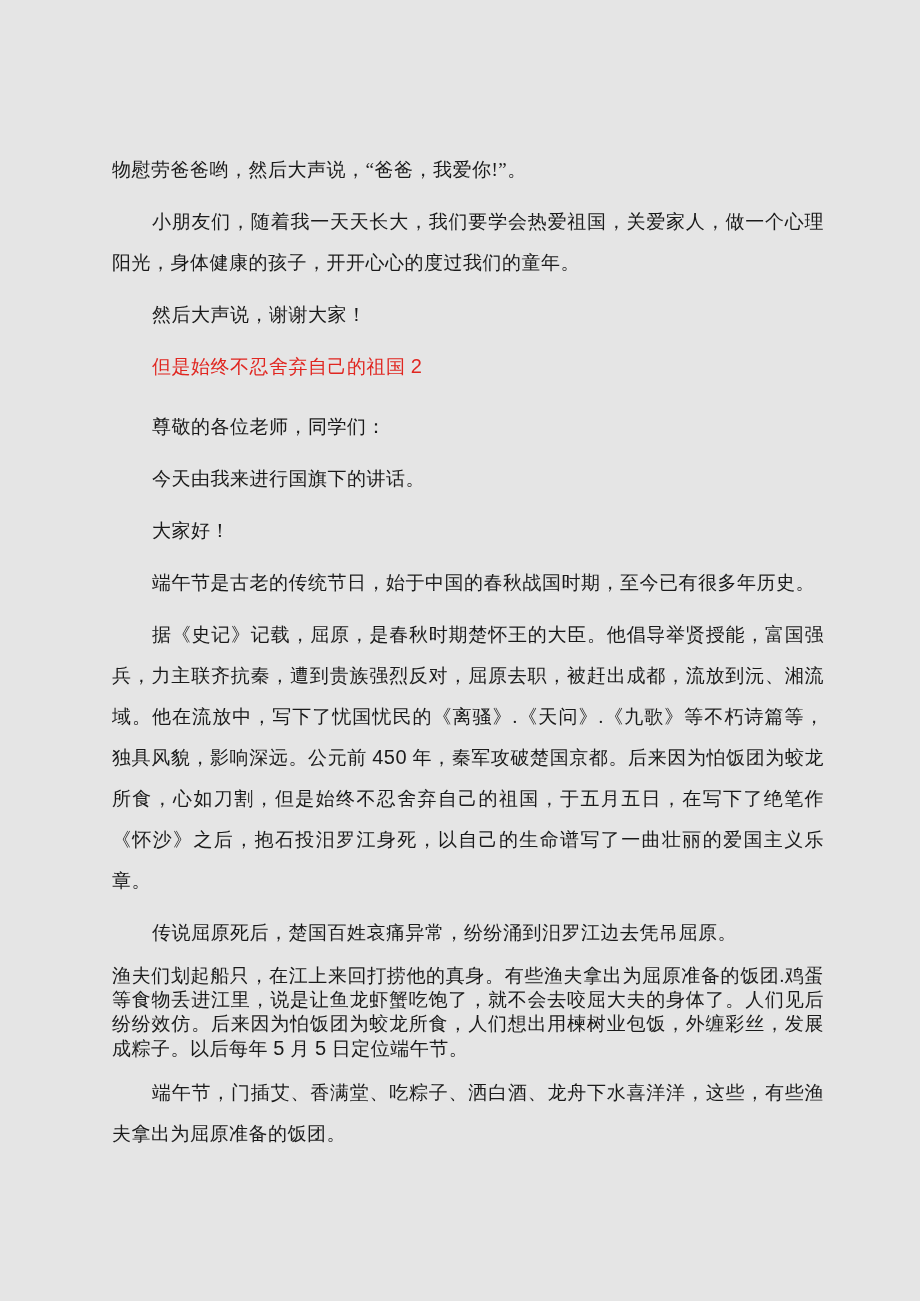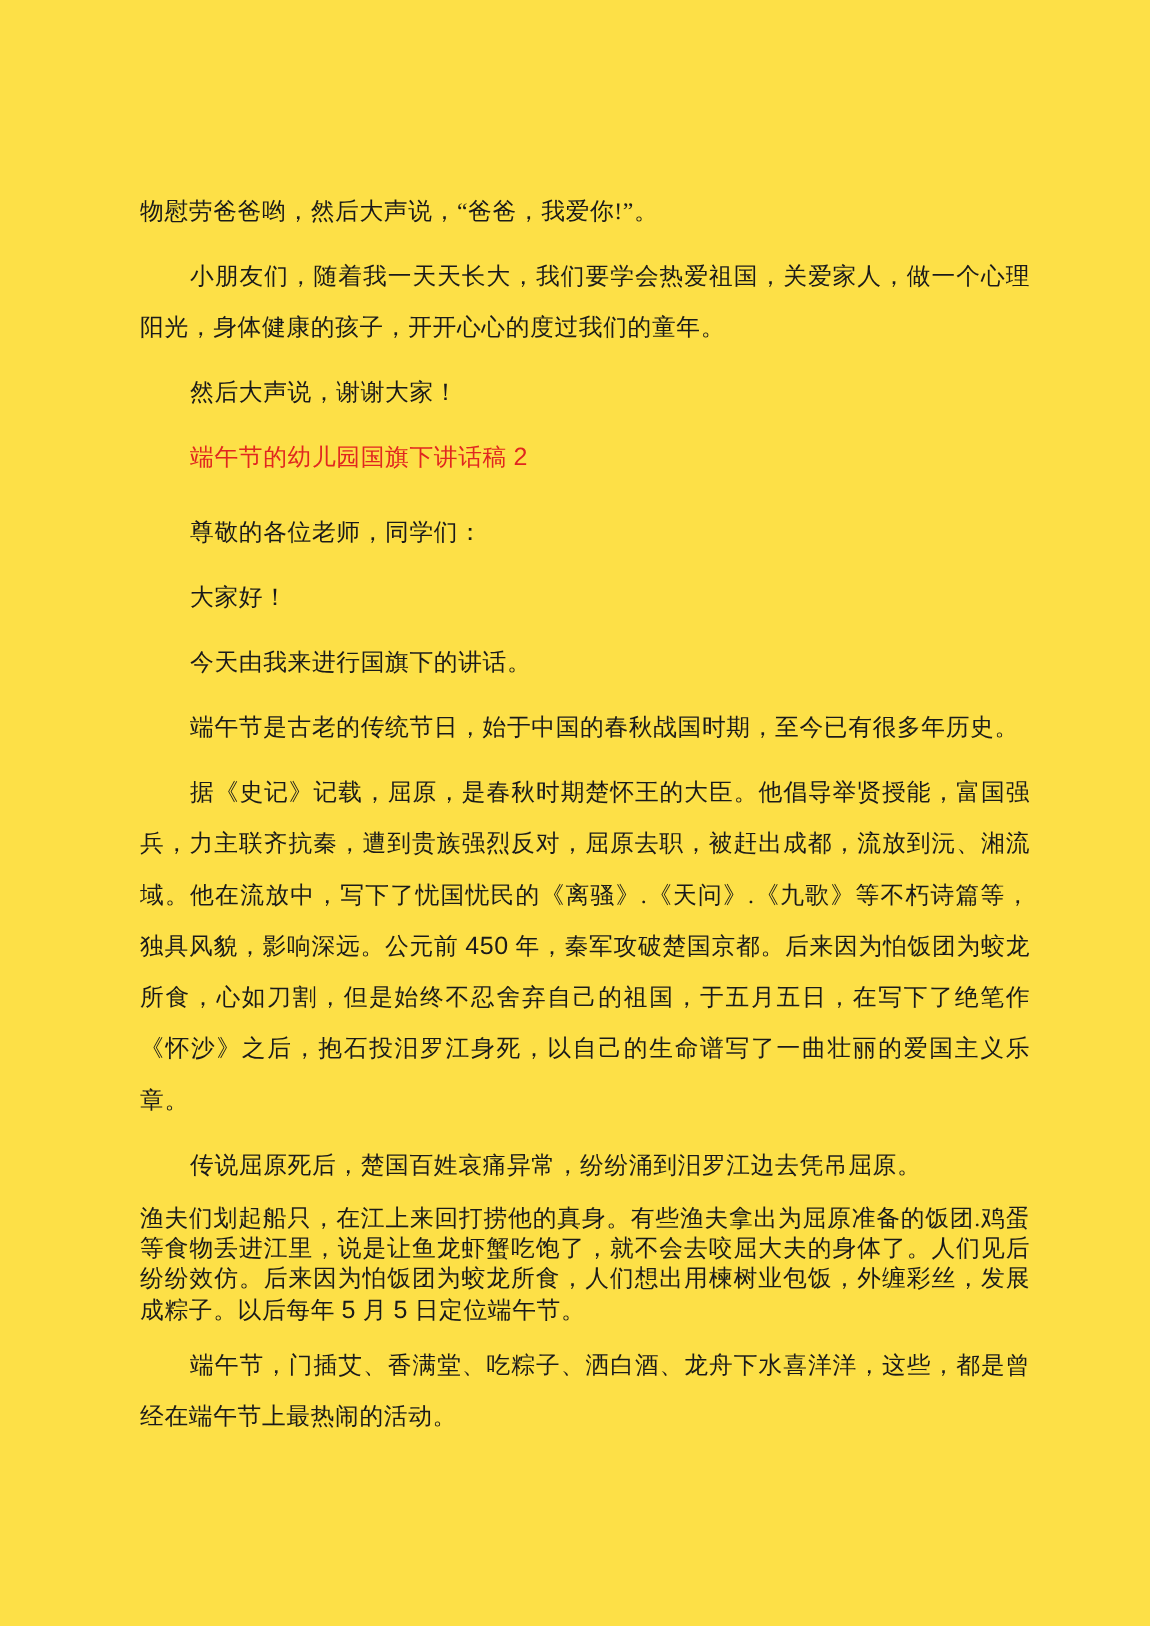--- a/index.html
+++ b/index.html
@@ -4,21 +4,21 @@
 <style>
   html, body {
     margin: 0;
     padding: 0;
     background: #ffffff;
   }
   .page {
     position: relative;
     width: 920px;
     height: 1301px;
-    background: #fde047;
+    background: #e5e5e5;
     overflow: hidden;
     font-family: "Liberation Serif", "DejaVu Serif", serif;
   }
   .content {
     position: absolute;
     left: 112px;
     top: 149px;
     width: 712px;
   }
   p.para {
@@ -53,32 +53,32 @@
 
 <div class="page">
   <div class="content">
 
     <p class="para">物慰劳爸爸哟，然后大声说，“爸爸，我爱你!”。</p>
 
     <p class="para indent">小朋友们，随着我一天天长大，我们要学会热爱祖国，关爱家人，做一个心理阳光，身体健康的孩子，开开心心的度过我们的童年。</p>
 
     <p class="para indent">然后大声说，谢谢大家！</p>
 
-    <p class="para indent heading"><span>端午节的幼儿园国旗下讲话稿 </span><span class="num">2</span></p>
+    <p class="para indent heading"><span>但是始终不忍舍弃自己的祖国 </span><span class="num">2</span></p>
 
     <p class="para indent">尊敬的各位老师，同学们：</p>
 
+    <p class="para indent">今天由我来进行国旗下的讲话。</p>
+
     <p class="para indent">大家好！</p>
-
-    <p class="para indent">今天由我来进行国旗下的讲话。</p>
 
     <p class="para indent">端午节是古老的传统节日，始于中国的春秋战国时期，至今已有很多年历史。</p>
 
     <p class="para indent"><span>据《史记》记载，屈原，是春秋时期楚怀王的大臣。他倡导举贤授能，富国强兵，力主联齐抗秦，遭到贵族强烈反对，屈原去职，被赶出成都，流放到沅、湘流域。他在流放中，写下了忧国忧民的《离骚》.《天问》.《九歌》等不朽诗篇等，独具风貌，影响深远。公元前 </span><span class="num">450</span><span> 年，秦军攻破楚国京都。后来因为怕饭团为蛟龙所食，心如刀割，但是始终不忍舍弃自己的祖国，于五月五日，在写下了绝笔作《怀沙》之后，抱石投汨罗江身死，以自己的生命谱写了一曲壮丽的爱国主义乐章。</span></p>
 
     <p class="para indent" style="margin-top:6px">传说屈原死后，楚国百姓哀痛异常，纷纷涌到汨罗江边去凭吊屈原。</p>
 
     <p class="para tight"><span>渔夫们划起船只，在江上来回打捞他的真身。有些渔夫拿出为屈原准备的饭团.鸡蛋等食物丢进江里，说是让鱼龙虾蟹吃饱了，就不会去咬屈大夫的身体了。人们见后纷纷效仿。后来因为怕饭团为蛟龙所食，人们想出用楝树业包饭，外缠彩丝，发展成粽子。以后每年 </span><span class="num">5</span><span> 月 </span><span class="num">5</span><span> 日定位端午节。</span></p>
 
-    <p class="para indent">端午节，门插艾、香满堂、吃粽子、洒白酒、龙舟下水喜洋洋，这些，都是曾经在端午节上最热闹的活动。</p>
+    <p class="para indent">端午节，门插艾、香满堂、吃粽子、洒白酒、龙舟下水喜洋洋，这些，有些渔夫拿出为屈原准备的饭团。</p>
 
   </div>
 </div>
 
 </body></html>

